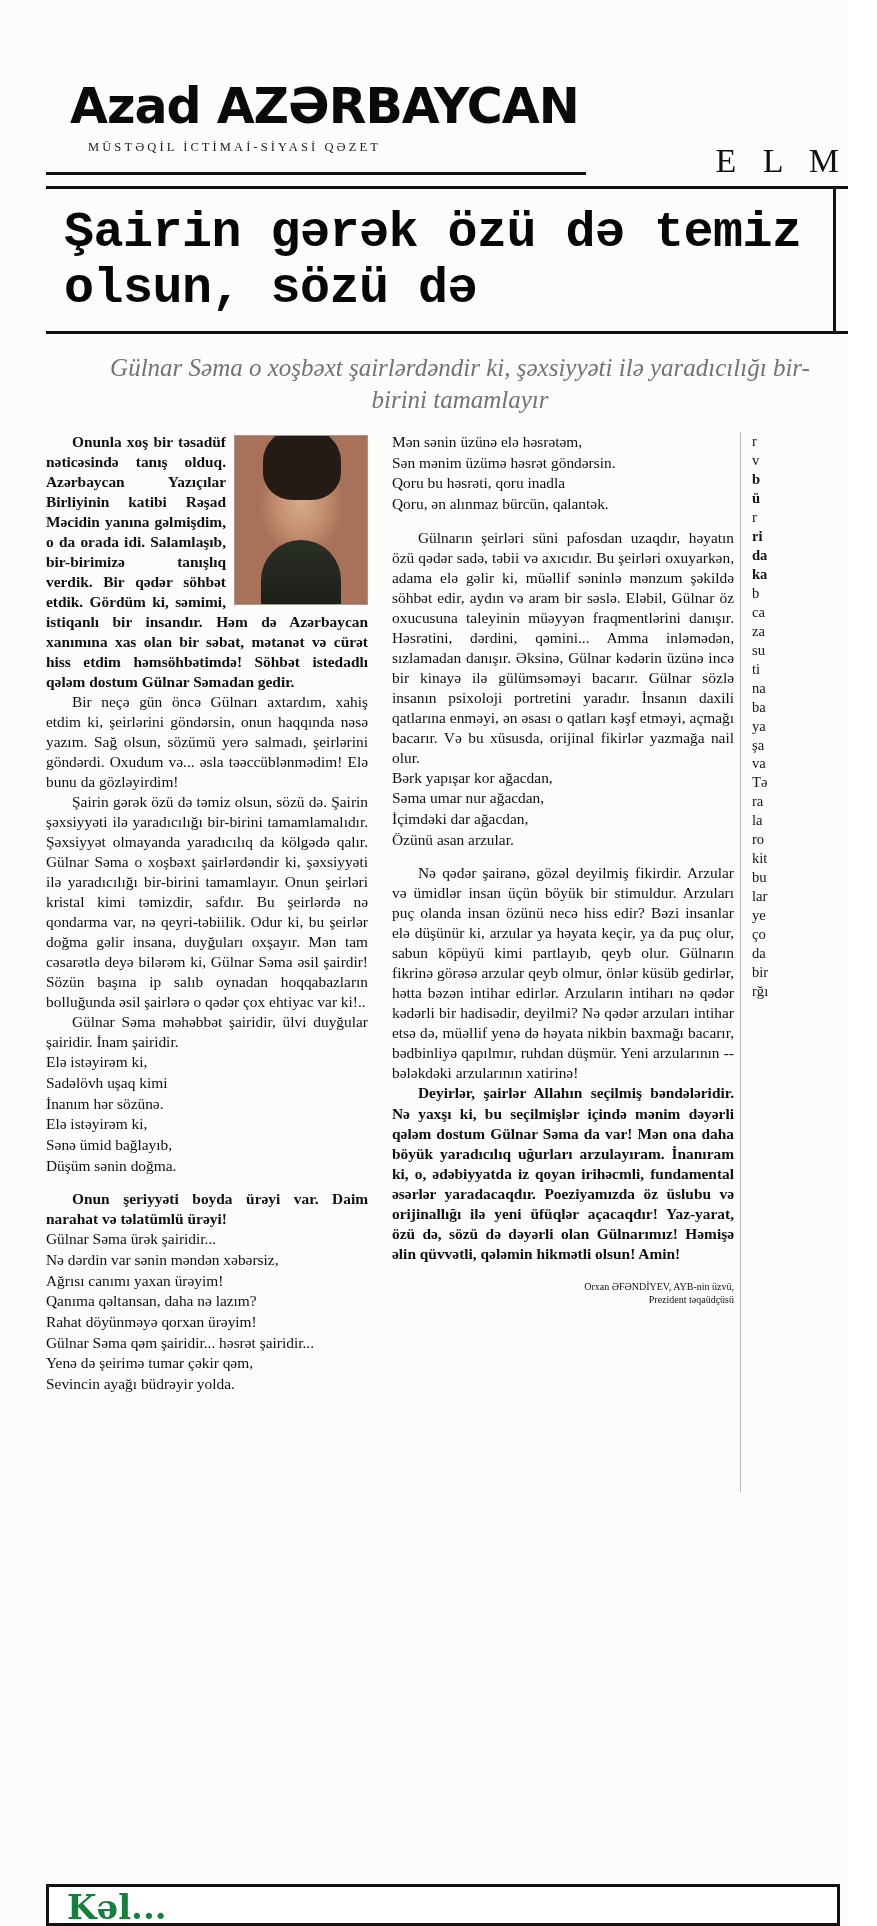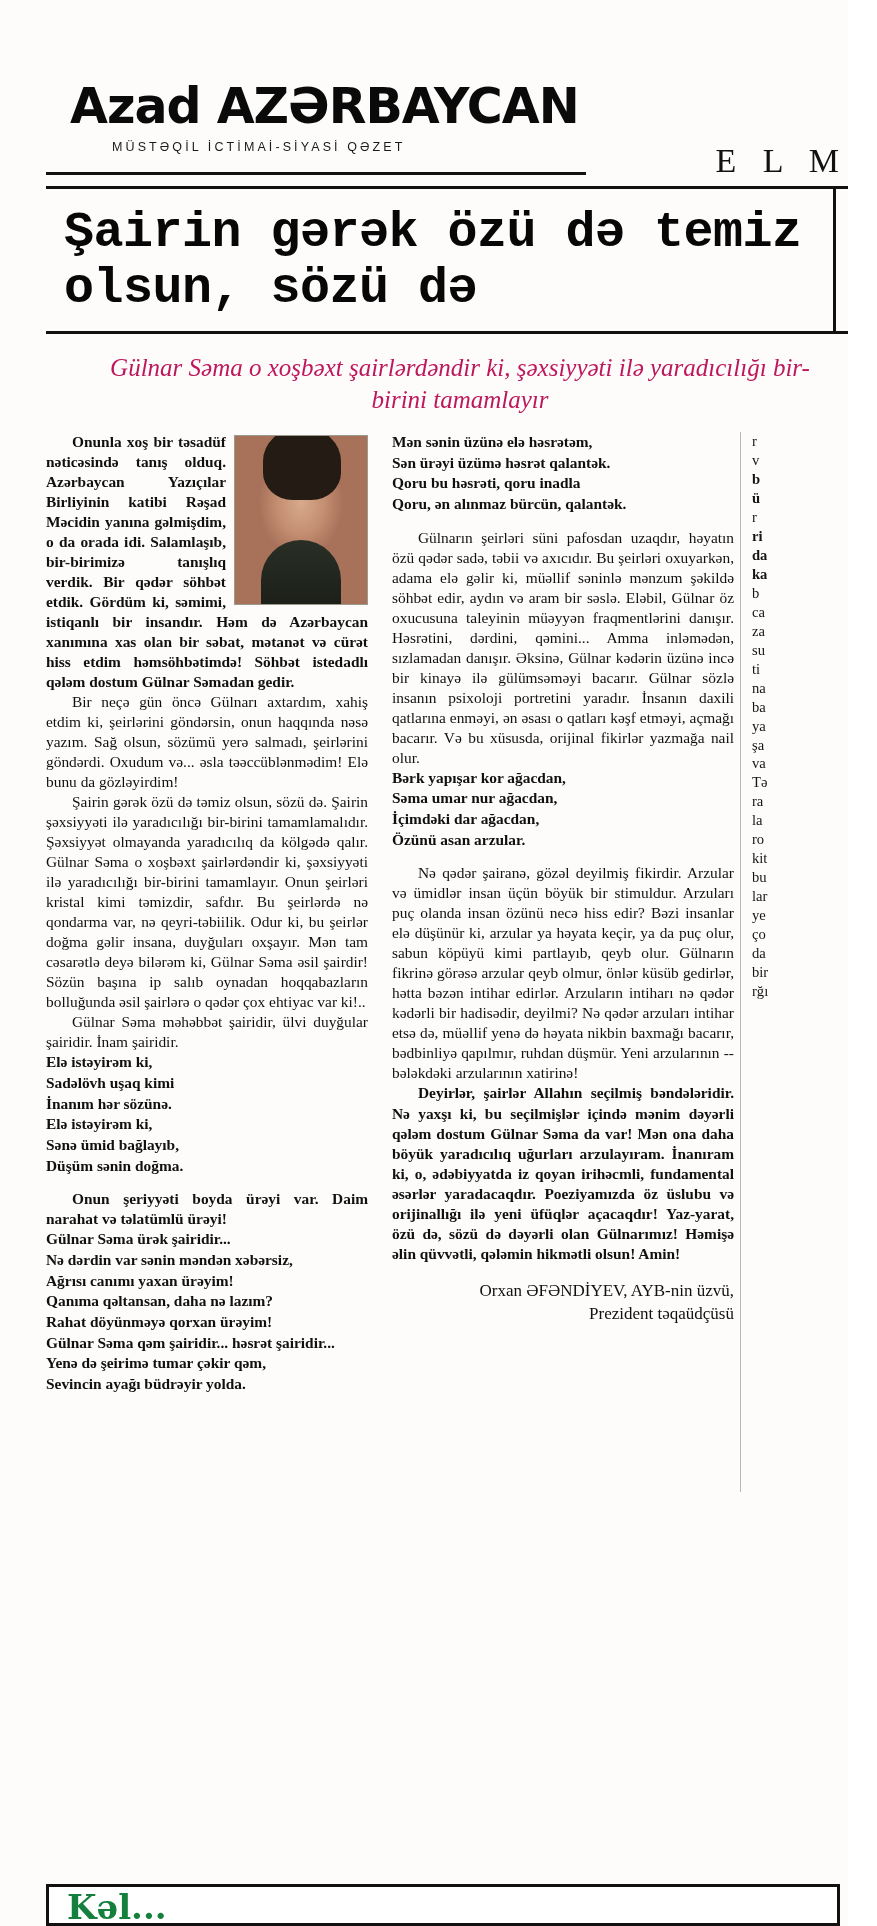--- a/index.html
+++ b/index.html
@@ -28,24 +28,24 @@
     font-weight: bold;
     font-size: 49px;
     letter-spacing: -1px;
     text-align: left;
     padding-left: 70px;
     padding-top: 82px;
     line-height: 1.0;
     color: #0a0a0a;
   }
   .masthead-sub {
-    font-family: Liberation Sans, sans-serif;
+    font-family: Liberation Serif, serif;
     font-size: 12.5px;
     letter-spacing: 3.1px;
-    padding-left: 112px;
+    padding-left: 88px;
     padding-top: 9px;
     color: #1a1a1a;
   }
   .masthead-rule {
     position: absolute;
     left: 46px;
     top: 172px;
     width: 540px;
     height: 3px;
     background: #111;
@@ -90,21 +90,21 @@
   .deck {
     position: absolute;
     left: 90px;
     top: 352px;
     width: 740px;
     text-align: center;
     font-family: "Liberation Serif", serif;
     font-style: italic;
     font-size: 25px;
     line-height: 1.28;
-    color: #be185d;
+    color: #737373;
   }
 
   
   .columns {
     position: absolute;
     left: 46px;
     top: 432px;
     width: 838px;
   }
   .col {
@@ -121,21 +121,20 @@
   .col p {
     margin: 0;
     text-indent: 26px;
   }
   .col p.bold  { font-weight: bold; }
 
   .verse {
     margin: 0 0 13px 0;
     text-indent: 0;
     line-height: 1.34;
-    font-weight: bold;
   }
   .verse p { text-indent: 0; margin: 0; }
 
   .lead-bold { font-weight: bold; }
 
   .photo {
     float: right;
     width: 132px;
     height: 168px;
     margin: 3px 0 4px 8px;
@@ -160,21 +159,21 @@
     left: 28px; top: -8px;
     width: 78px; height: 72px;
     background: #241c14;
     border-radius: 46% 46% 38% 38%;
     z-index: 2;
   }
 
   .signoff {
     margin-top: 16px;
     text-align: right;
-    font-size: 17px;
+    font-size: 10px;
     line-height: 1.35;
   }
 
   
   .col-far {
     font-size: 14.6px;
     line-height: 1.30;
     color: #141414;
     overflow: hidden;
     height: 1060px;
@@ -260,21 +259,21 @@
         <p>Rahat döyünməyə qorxan ürəyim!</p>
         <p>Gülnar Səma qəm şairidir... həsrət şairidir...</p>
         <p>Yenə də şeirimə tumar çəkir qəm,</p>
         <p>Sevincin ayağı büdrəyir yolda.</p>
       </div>
     </div>
 
     <div class="col col-right">
       <div class="verse" style="margin-top:0">
         <p>Mən sənin üzünə elə həsrətəm,</p>
-        <p>Sən ürəyi üzümə həsrət qalantək.</p>
+        <p>Sən mənim üzümə həsrət göndərsin.</p>
         <p>Qoru bu həsrəti, qoru inadla</p>
         <p>Qoru, ən alınmaz bürcün, qalantək.</p>
       </div>
 
       <p>Gülnarın şeirləri süni pafosdan uzaqdır, həyatın özü qədər sadə, təbii və axıcıdır. Bu şeirləri oxuyarkən, adama elə gəlir ki, müəllif səninlə mənzum şəkildə söhbət edir, aydın və aram bir səslə. Eləbil, Gülnar öz oxucusuna taleyinin müəyyən fraqmentlərini danışır. Həsrətini, dərdini, qəmini... Amma inləmədən, sızlamadan danışır. Əksinə, Gülnar kədərin üzünə incə bir kinayə ilə gülümsəməyi bacarır. Gülnar sözlə insanın psixoloji portretini yaradır. İnsanın daxili qatlarına enməyi, ən əsası o qatları kəşf etməyi, açmağı bacarır. Və bu xüsusda, orijinal fikirlər yazmağa nail olur.</p>
 
       <div class="verse">
         <p>Bərk yapışar kor ağacdan,</p>
         <p>Səma umar nur ağacdan,</p>
         <p>İçimdəki dar ağacdan,</p>

